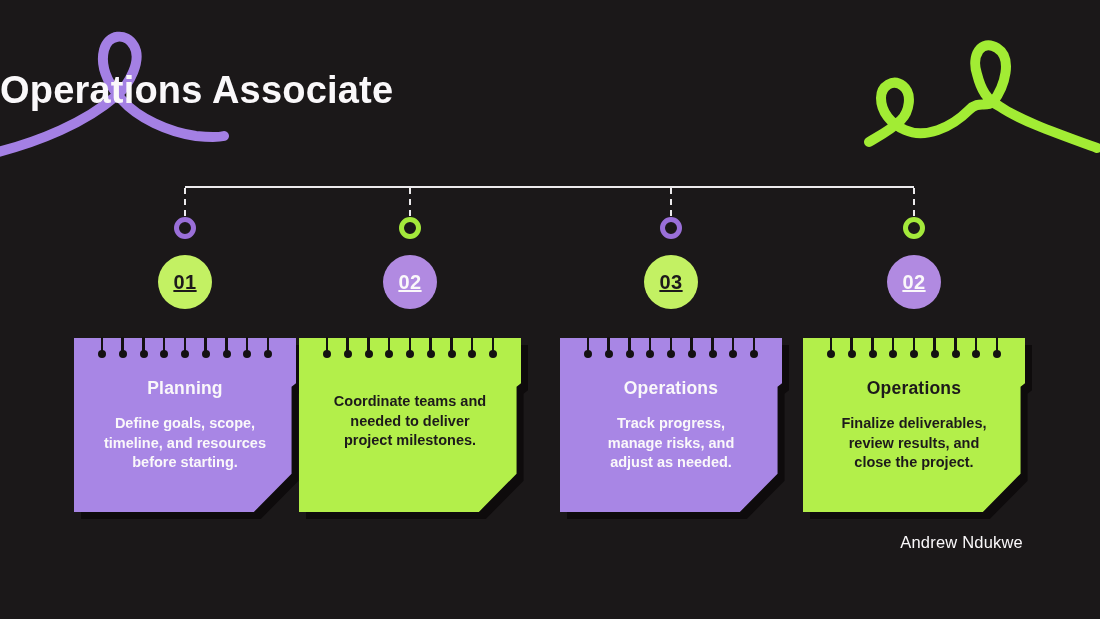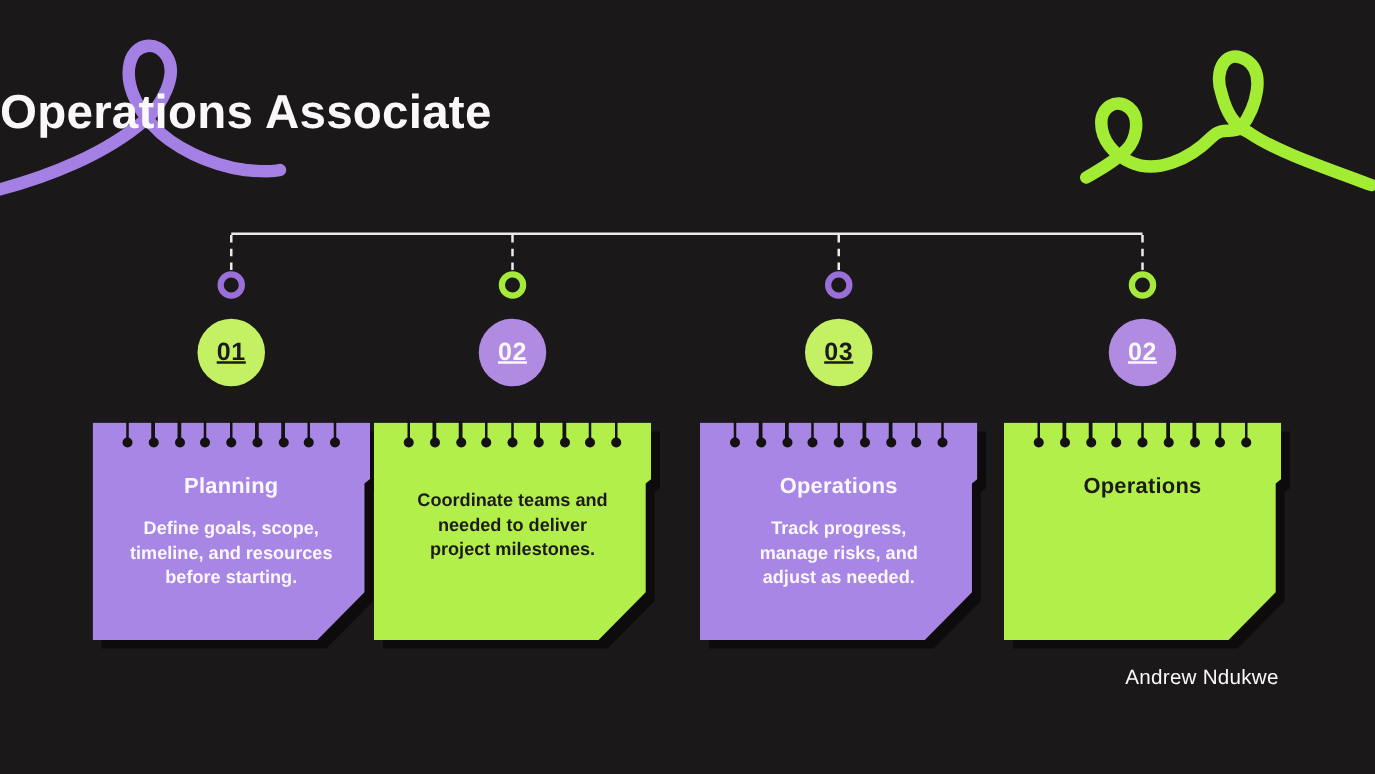--- a/index.html
+++ b/index.html
@@ -187,19 +187,20 @@
           <span class="pin"></span>
           <span class="pin"></span>
           <span class="pin"></span>
           <span class="pin"></span>
           <span class="pin"></span>
           <span class="pin"></span>
           <span class="pin"></span>
         </div>
       <div class="card-content">
         <p class="card-title">Operations</p>
+        <p class="card-desc">Finalize deliverables, review results, and close the project.</p>
       </div>
     </div>
   </div>
 
   <div class="attribution">Andrew Ndukwe</div>
 
 </div>
 
 </body></html>

